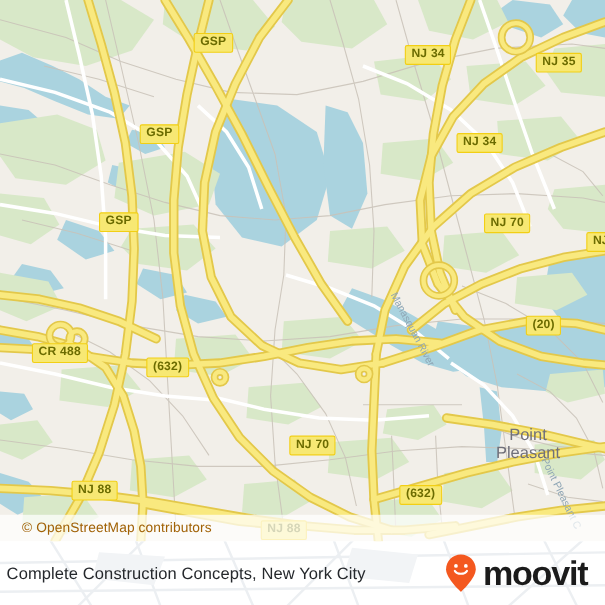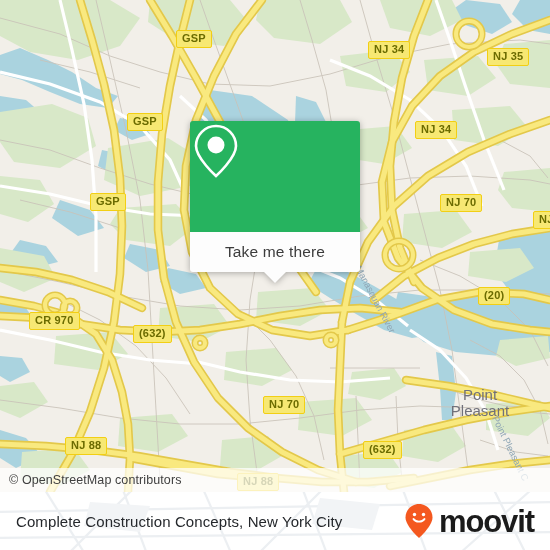--- a/index.html
+++ b/index.html
@@ -14,21 +14,21 @@
   .map{position:absolute;left:0;top:0;width:550px;height:492px;overflow:hidden;background:#F2EFE9;}
   .map svg{position:absolute;left:0;top:0;}
 
   
   .attrib{
     position:absolute;left:0;bottom:0;width:550px;height:24px;
     background:rgba(255,255,255,0.72);
     display:flex;align-items:center;
   }
   .attrib span{
-    font-size:12.5px;color:#404040;padding-left:9px;letter-spacing:.1px;
+    font-size:12.5px;color:#a16207;padding-left:20px;letter-spacing:.1px;
   }
 
   
   .card{
     position:absolute;left:190px;top:121px;width:170px;
     filter:drop-shadow(0 1px 3px rgba(0,0,0,.30));
   }
   .card-top{
     width:170px;height:111px;background:#26B35F;
     border-radius:3px 3px 0 0;
@@ -53,21 +53,21 @@
 
   
   .footer{
     position:absolute;left:0;top:492px;width:550px;height:58px;
     background:#ffffff;overflow:hidden;
     display:flex;align-items:center;
   }
   .footer .wm{position:absolute;left:0;top:0;opacity:1;}
   .footer .title{
     position:relative;z-index:2;
-    font-size:15px;color:#25282c;padding-left:16px;letter-spacing:.1px;
+    font-size:15px;color:#25282c;padding-left:6px;letter-spacing:.1px;
     white-space:nowrap;
   }
   .brand{
     position:absolute;right:16px;top:50%;transform:translateY(-50%);
     z-index:2;display:flex;align-items:center;gap:5px;
   }
   .brand .wordmark{
     font-size:31px;color:#1b1b1b;font-weight:bold;letter-spacing:-1.1px;
     line-height:1;
   }
@@ -266,44 +266,32 @@
     <div id="shield-layer">
         <div style="position: absolute; left: 176px; top: 30px; background: rgb(247, 232, 115); border: 1.6px solid rgb(242, 207, 20); border-radius: 2px; padding: 1px 5px 2px; font-size: 11px; font-weight: bold; color: rgb(107, 107, 0); font-family: &quot;Liberation Sans&quot;, sans-serif; line-height: 13px; white-space: nowrap; letter-spacing: 0.2px;"><span>GSP</span></div>
         <div style="position: absolute; left: 368px; top: 41px; background: rgb(247, 232, 115); border: 1.6px solid rgb(242, 207, 20); border-radius: 2px; padding: 1px 5px 2px; font-size: 11px; font-weight: bold; color: rgb(107, 107, 0); font-family: &quot;Liberation Sans&quot;, sans-serif; line-height: 13px; white-space: nowrap; letter-spacing: 0.2px;"><span>NJ 34</span></div>
         <div style="position: absolute; left: 487px; top: 48px; background: rgb(247, 232, 115); border: 1.6px solid rgb(242, 207, 20); border-radius: 2px; padding: 1px 5px 2px; font-size: 11px; font-weight: bold; color: rgb(107, 107, 0); font-family: &quot;Liberation Sans&quot;, sans-serif; line-height: 13px; white-space: nowrap; letter-spacing: 0.2px;"><span>NJ 35</span></div>
         <div style="position: absolute; left: 127px; top: 113px; background: rgb(247, 232, 115); border: 1.6px solid rgb(242, 207, 20); border-radius: 2px; padding: 1px 5px 2px; font-size: 11px; font-weight: bold; color: rgb(107, 107, 0); font-family: &quot;Liberation Sans&quot;, sans-serif; line-height: 13px; white-space: nowrap; letter-spacing: 0.2px;"><span>GSP</span></div>
         <div style="position: absolute; left: 415px; top: 121px; background: rgb(247, 232, 115); border: 1.6px solid rgb(242, 207, 20); border-radius: 2px; padding: 1px 5px 2px; font-size: 11px; font-weight: bold; color: rgb(107, 107, 0); font-family: &quot;Liberation Sans&quot;, sans-serif; line-height: 13px; white-space: nowrap; letter-spacing: 0.2px;"><span>NJ 34</span></div>
         <div style="position: absolute; left: 440px; top: 194px; background: rgb(247, 232, 115); border: 1.6px solid rgb(242, 207, 20); border-radius: 2px; padding: 1px 5px 2px; font-size: 11px; font-weight: bold; color: rgb(107, 107, 0); font-family: &quot;Liberation Sans&quot;, sans-serif; line-height: 13px; white-space: nowrap; letter-spacing: 0.2px;"><span>NJ 70</span></div>
         <div style="position: absolute; left: 90px; top: 193px; background: rgb(247, 232, 115); border: 1.6px solid rgb(242, 207, 20); border-radius: 2px; padding: 1px 5px 2px; font-size: 11px; font-weight: bold; color: rgb(107, 107, 0); font-family: &quot;Liberation Sans&quot;, sans-serif; line-height: 13px; white-space: nowrap; letter-spacing: 0.2px;"><span>GSP</span></div>
         <div style="position: absolute; left: 533px; top: 211px; background: rgb(247, 232, 115); border: 1.6px solid rgb(242, 207, 20); border-radius: 2px; padding: 1px 5px 2px; font-size: 11px; font-weight: bold; color: rgb(107, 107, 0); font-family: &quot;Liberation Sans&quot;, sans-serif; line-height: 13px; white-space: nowrap; letter-spacing: 0.2px;"><span>NJ 35</span></div>
         <div style="position: absolute; left: 478px; top: 287px; background: rgb(247, 232, 115); border: 1.6px solid rgb(242, 207, 20); border-radius: 2px; padding: 1px 5px 2px; font-size: 11px; font-weight: bold; color: rgb(107, 107, 0); font-family: &quot;Liberation Sans&quot;, sans-serif; line-height: 13px; white-space: nowrap; letter-spacing: 0.2px;"><span>(20)</span></div>
-        <div style="position: absolute; left: 29px; top: 312px; background: rgb(247, 232, 115); border: 1.6px solid rgb(242, 207, 20); border-radius: 2px; padding: 1px 5px 2px; font-size: 11px; font-weight: bold; color: rgb(107, 107, 0); font-family: &quot;Liberation Sans&quot;, sans-serif; line-height: 13px; white-space: nowrap; letter-spacing: 0.2px;"><span>CR 970</span></div>
+        <div style="position: absolute; left: 29px; top: 312px; background: rgb(247, 232, 115); border: 1.6px solid rgb(242, 207, 20); border-radius: 2px; padding: 1px 5px 2px; font-size: 11px; font-weight: bold; color: rgb(107, 107, 0); font-family: &quot;Liberation Sans&quot;, sans-serif; line-height: 13px; white-space: nowrap; letter-spacing: 0.2px;"><span>CR 488</span></div>
         <div style="position: absolute; left: 133px; top: 325px; background: rgb(247, 232, 115); border: 1.6px solid rgb(242, 207, 20); border-radius: 2px; padding: 1px 5px 2px; font-size: 11px; font-weight: bold; color: rgb(107, 107, 0); font-family: &quot;Liberation Sans&quot;, sans-serif; line-height: 13px; white-space: nowrap; letter-spacing: 0.2px;"><span>(632)</span></div>
         <div style="position: absolute; left: 263px; top: 396px; background: rgb(247, 232, 115); border: 1.6px solid rgb(242, 207, 20); border-radius: 2px; padding: 1px 5px 2px; font-size: 11px; font-weight: bold; color: rgb(107, 107, 0); font-family: &quot;Liberation Sans&quot;, sans-serif; line-height: 13px; white-space: nowrap; letter-spacing: 0.2px;"><span>NJ 70</span></div>
         <div style="position: absolute; left: 65px; top: 437px; background: rgb(247, 232, 115); border: 1.6px solid rgb(242, 207, 20); border-radius: 2px; padding: 1px 5px 2px; font-size: 11px; font-weight: bold; color: rgb(107, 107, 0); font-family: &quot;Liberation Sans&quot;, sans-serif; line-height: 13px; white-space: nowrap; letter-spacing: 0.2px;"><span>NJ 88</span></div>
         <div style="position: absolute; left: 363px; top: 441px; background: rgb(247, 232, 115); border: 1.6px solid rgb(242, 207, 20); border-radius: 2px; padding: 1px 5px 2px; font-size: 11px; font-weight: bold; color: rgb(107, 107, 0); font-family: &quot;Liberation Sans&quot;, sans-serif; line-height: 13px; white-space: nowrap; letter-spacing: 0.2px;"><span>(632)</span></div>
         <div style="position: absolute; left: 237px; top: 473px; background: rgb(247, 232, 115); border: 1.6px solid rgb(242, 207, 20); border-radius: 2px; padding: 1px 5px 2px; font-size: 11px; font-weight: bold; color: rgb(107, 107, 0); font-family: &quot;Liberation Sans&quot;, sans-serif; line-height: 13px; white-space: nowrap; letter-spacing: 0.2px;"><span>NJ 88</span></div>
       </div>
 
     <div class="attrib">
       <span>© OpenStreetMap contributors</span>
     </div>
 
-    <div class="card">
-      <div class="card-top">
-        <svg width="52" height="60" viewBox="0 0 52 60">
-          <path d="M26 5 C15 5 6 14 6 25 C6 37 26 55 26 55 C26 55 46 37 46 25 C46 14 37 5 26 5 Z" fill="none" stroke="#ffffff" stroke-width="2.6"></path>
-          <circle cx="26" cy="24" r="8.5" fill="#ffffff"></circle>
-        </svg>
-      </div>
-      <div class="card-bottom">
-        <span class="cta">Take me there</span>
-        <div class="tail"></div>
-      </div>
-    </div>
   </div>
 
   <div class="footer">
     <svg class="wm" width="550" height="58" viewBox="0 0 550 58">
       <g stroke="#eceff2" stroke-width="2.2" fill="none">
         <path d="M40 -10 L90 70"></path>
           <path d="M120 -10 L150 70"></path>
           <path d="M200 -10 L235 70"></path>
         <path d="M300 -10 L330 70"></path>
           <path d="M400 -10 L430 70"></path>

